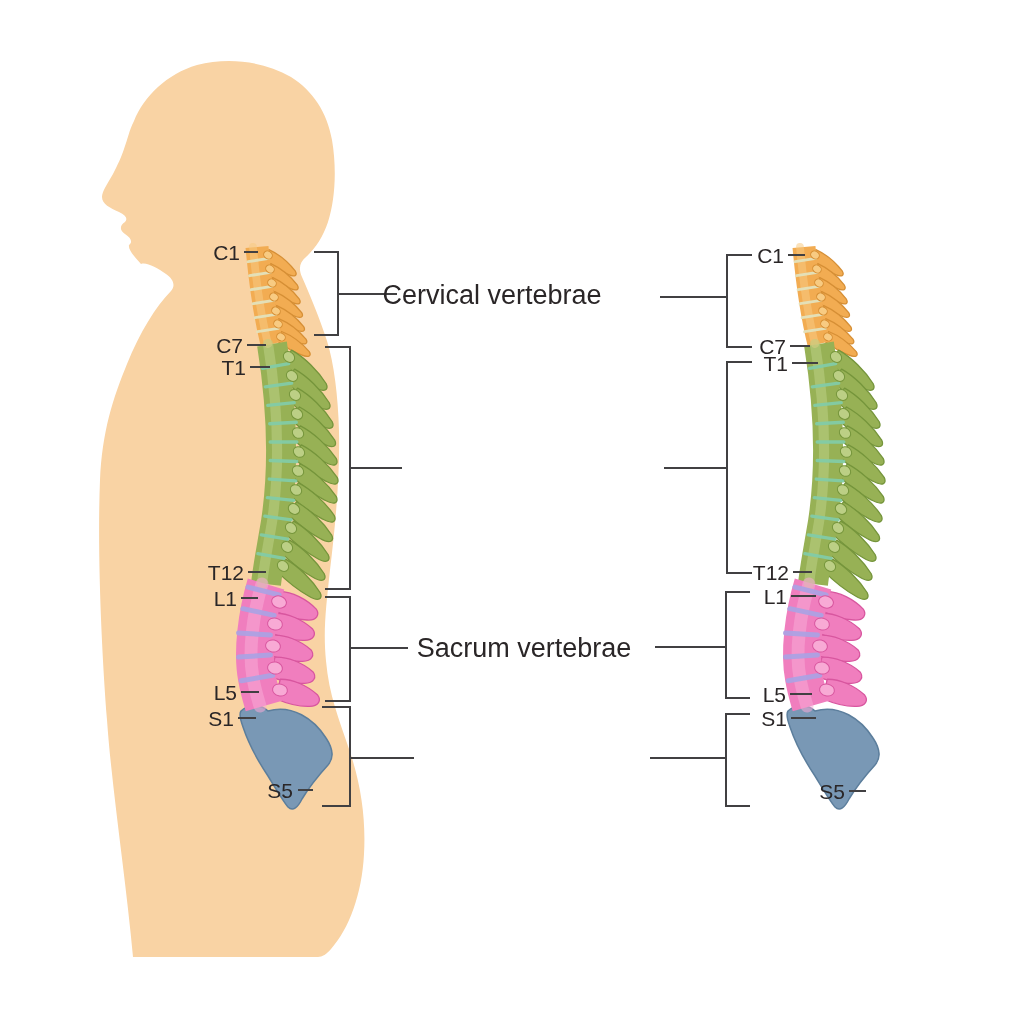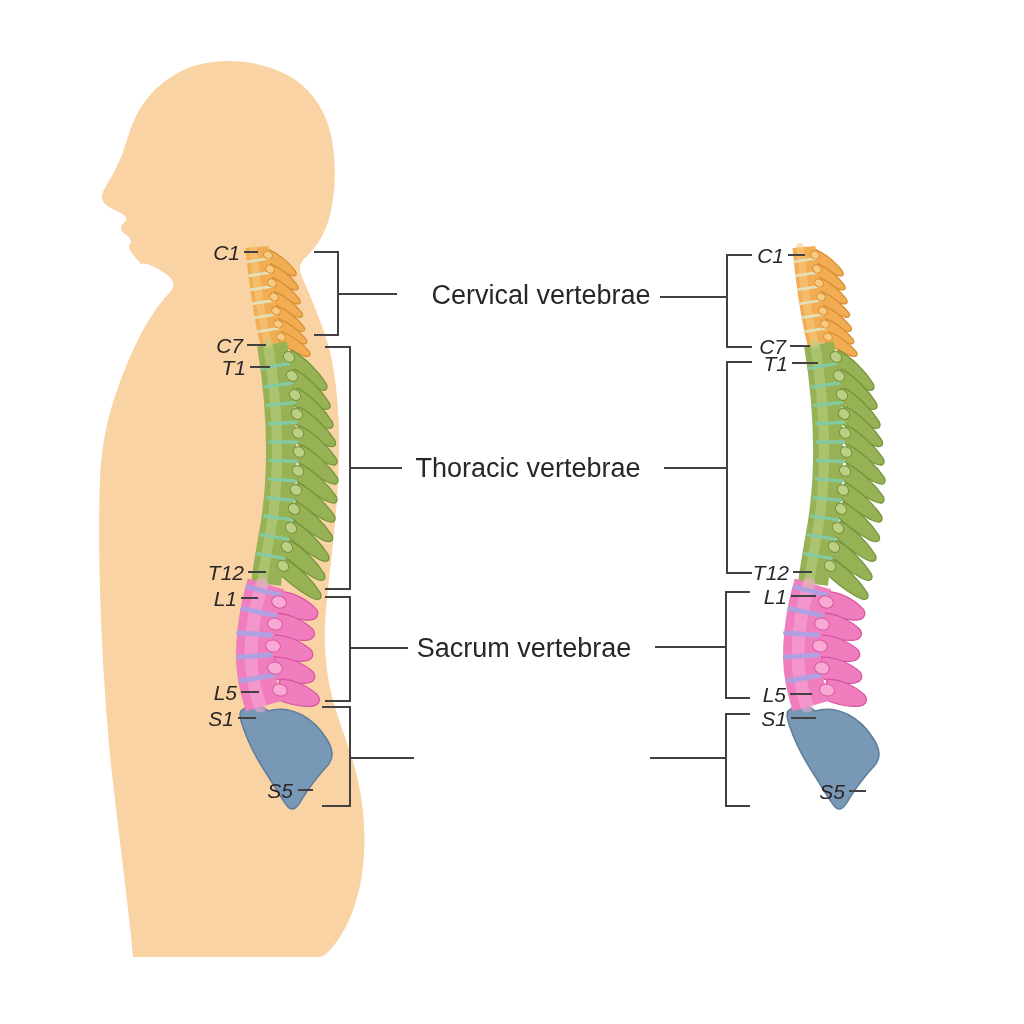--- a/index.html
+++ b/index.html
@@ -1,20 +1,20 @@
 <!DOCTYPE html>
 <html style="--background: #FFFFFF; --skin: #F9D3A4; --cervical: #F2AC52; --cervical_dark: #D68F35; --cervical_light: #F8CB82; --thoracic: #97B155; --thoracic_dark: #75953B; --thoracic_light: #BCCF85; --lumbar: #F07EBE; --lumbar_dark: #D8569F; --lumbar_light: #F8AAD5; --sacrum: #7998B5; --sacrum_dark: #5C7E9C; --disc_cervical: #E3E2BC; --disc_thoracic: #82CBA6; --disc_lumbar: #ACA1E3; --line: #414042; --text: #2A2627;"><head>
 <meta charset="utf-8">
 <style>
   html,body{margin:0;padding:0;background:#fff;}
   .stage{position:relative;width:1024px;height:1024px;background:#fff;overflow:hidden;
          font-family:"Liberation Sans",sans-serif;}
   svg{position:absolute;left:0;top:0;}
   .v-label{position:absolute;transform:translateY(-50%);font-size:21px;line-height:1;
-           color:var(--text,#2a2627);white-space:nowrap;font-style:italic;}
+           color:var(--text,#2a2627);white-space:nowrap;}
   .mid-label{position:absolute;transform:translate(-50%,-50%);font-size:27px;line-height:1;
              color:var(--text,#2a2627);white-space:nowrap;}
 </style>
 </head>
 <body>
 
 <div class="stage">
 
   <svg id="scene" width="1024" height="1024" viewBox="0 0 1024 1024">
 
@@ -243,22 +243,21 @@
       <path d="M790 346 H810"></path>
       <path d="M792 363 H818"></path>
       <path d="M793 572 H812"></path>
       <path d="M791 596 H816"></path>
       <path d="M790 694 H812"></path>
       <path d="M791 718 H816"></path>
       <path d="M849 791 H866"></path>
     </g>
   </svg>
 
-  <div class="mid-label" style="left:541px;top:295px">Cervical vertebrae</div>
-  <div class="mid-label" style="left:528px;top:468px">Thoracic vertebrae</div>
+  <div class="mid-label" style="left:492px;top:295px">Cervical vertebrae</div>
   <div class="mid-label" style="left:524px;top:648px">Sacrum vertebrae</div>
 
   <div class="v-label" style="right:784px;top:252px">C1</div>
   <div class="v-label" style="right:781px;top:345px">C7</div>
   <div class="v-label" style="right:778px;top:367px">T1</div>
   <div class="v-label" style="right:780px;top:572px">T12</div>
   <div class="v-label" style="right:787px;top:598px">L1</div>
   <div class="v-label" style="right:787px;top:692px">L5</div>
   <div class="v-label" style="right:790px;top:718px">S1</div>
   <div class="v-label" style="right:731px;top:790px">S5</div>

